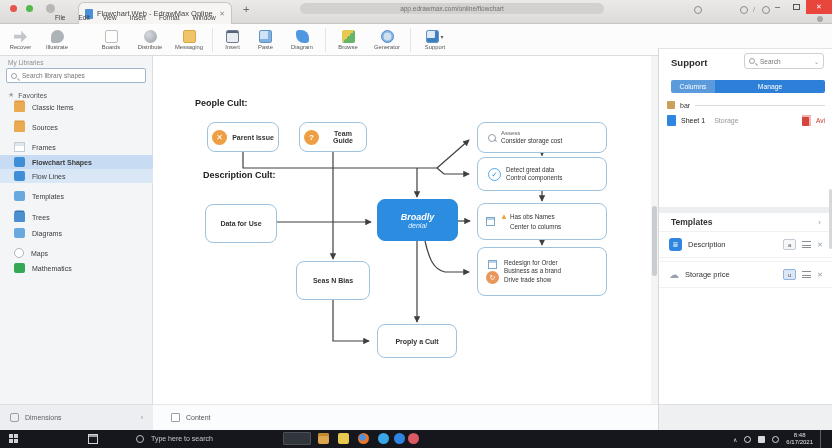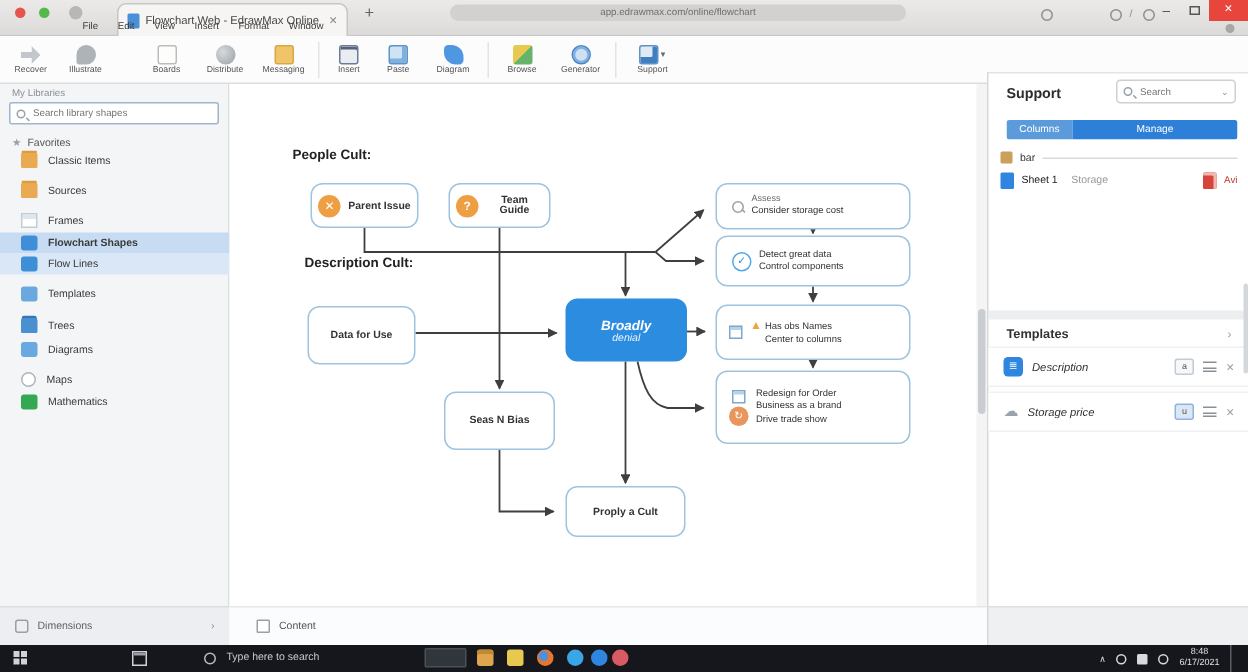--- a/index.html
+++ b/index.html
@@ -112,21 +112,21 @@
   .rp-row2{position:absolute;left:8px;top:64px;width:158px;height:14px;display:flex;align-items:center;gap:5px;}
   .rp-doc{width:9px;height:11px;background:#2f86e0;border-radius:1px;}
   .rp-row2 .nm{font-size:7px;color:#1d1d1d;}
   .rp-row2 .tp{font-size:7px;color:#999;margin-left:4px;}
   .rp-red{width:9px;height:11px;background:#d6453c;border-radius:1px;margin-left:auto;box-shadow:inset -2px 2px 0 #f3b6b2;}
   .rp-row2 .bd{font-size:6.5px;color:#c0392b;}
   .rp-div{position:absolute;left:0;top:158px;width:174px;height:6px;background:#eceef0;}
   .rp-sec{position:absolute;left:12px;top:168px;width:150px;display:flex;align-items:center;font-size:8.5px;font-weight:bold;color:#333;}
   .rp-sec .sc{margin-left:auto;font-weight:normal;color:#9aa0a6;font-size:8px;}
   .rp-card{position:absolute;left:0;width:174px;height:27px;background:#fff;border-top:1px solid #f0f1f2;border-bottom:1px solid #f0f1f2;display:flex;align-items:center;padding:0 10px;gap:6px;}
-  .rp-card .cl{font-size:7.5px;color:#333;flex:1;white-space:nowrap;overflow:hidden;font-style:italic;}
+  .rp-card .cl{font-size:7.5px;color:#333;flex:1;white-space:nowrap;overflow:hidden;}
   .rp-bico{width:13px;height:13px;background:#2f86e0;border-radius:3px;color:#fff;font-size:7px;text-align:center;line-height:13px;}
   .rp-cloud{font-size:10px;color:#9aa2ab;line-height:13px;}
   .rp-badge{width:13px;height:11px;border:1px solid #c3cad2;border-radius:2px;background:#f5f7f9;font-size:6px;color:#555;text-align:center;line-height:10px;}
   .rp-badge.sel{background:#dbe7f5;border-color:#8fb4dd;}
   .rp-ham{width:9px;height:7px;border-top:1px solid #8a8f94;border-bottom:1px solid #8a8f94;position:relative;}
   .rp-ham::after{content:"";position:absolute;left:0;top:2.5px;width:9px;height:1px;background:#8a8f94;}
   .rp-x{font-size:7px;color:#9aa0a6;}
   .rp-scroll{position:absolute;right:0;top:140px;width:3px;height:60px;background:#d5d8db;border-radius:2px;}
 
   

